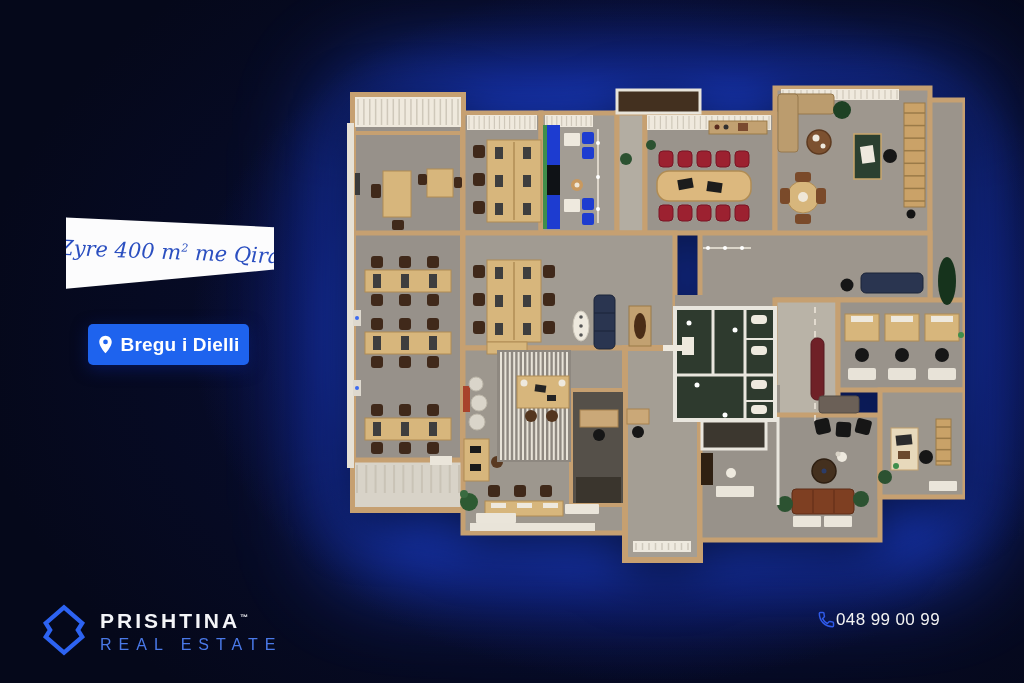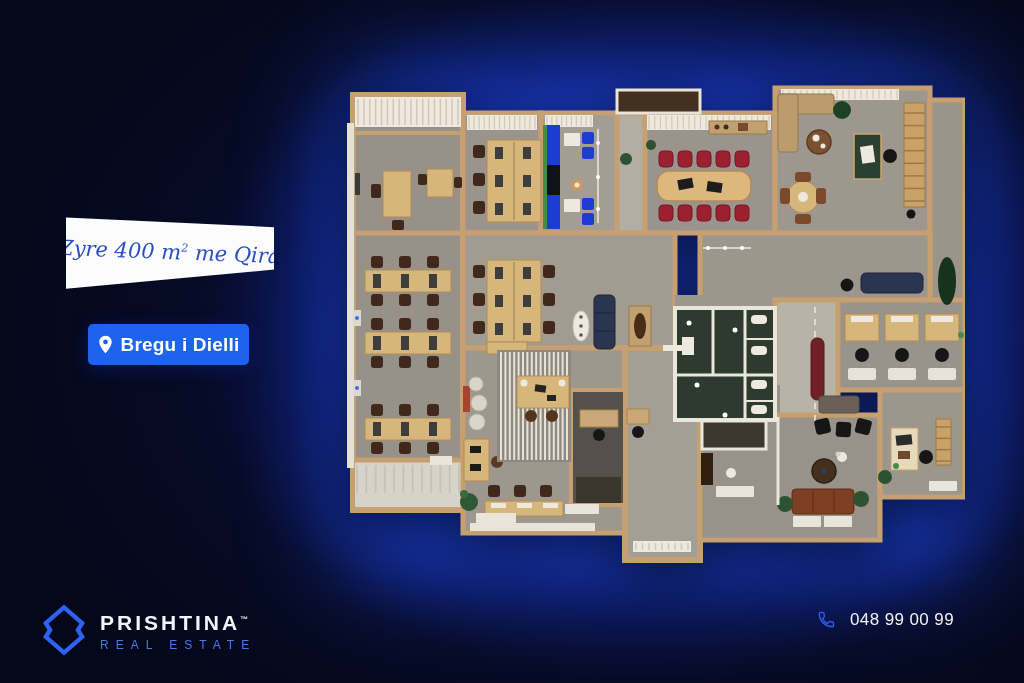--- a/index.html
+++ b/index.html
@@ -21,23 +21,23 @@
   .banner-text{font-family:"DejaVu Serif",serif;font-style:italic;color:#2b4fc0;
     font-size:21px;white-space:nowrap;transform:rotate(2.2deg);}
   .banner-text sup{font-size:11px;}
   .loc-btn{position:absolute;left:88px;top:324px;width:161px;height:41px;background:#1e63ee;
     border-radius:5px;display:flex;align-items:center;justify-content:center;gap:8px;
     box-shadow:0 4px 16px rgba(10,30,120,.6);cursor:pointer;}
   .loc-btn span{color:#fff;font-weight:bold;font-size:19px;letter-spacing:.2px;}
   .brand{position:absolute;left:38px;top:602px;display:flex;align-items:center;gap:10px;}
   .brand-text .name{color:#f4f5f8;font-weight:bold;font-size:21px;letter-spacing:3px;line-height:22px;}
   .brand-text .name sup{font-size:8px;letter-spacing:0;}
-  .brand-text .tagline{color:#4a79e8;font-size:12px;letter-spacing:7px;margin-top:4px;}
+  .brand-text .tagline{color:#4a79e8;font-size:16px;letter-spacing:7px;margin-top:4px;}
   .contact{position:absolute;left:816px;top:610px;display:flex;flex-direction:column;gap:11px;}
-  .c-row{display:flex;align-items:flex-start;gap:14px;}
+  .c-row{display:flex;align-items:flex-start;}
   .c-row span{color:#f2f2f2;font-size:17px;letter-spacing:.4px;}
 </style>
 </head>
 <body>
 
 <div class="stage">
   <div class="glow"></div>
 
   <svg class="plan" viewBox="0 0 620 480" width="620" height="480">
       <rect x="8" y="10" width="110" height="415" fill="#97918a" stroke="#c6a071" stroke-width="6"></rect>

